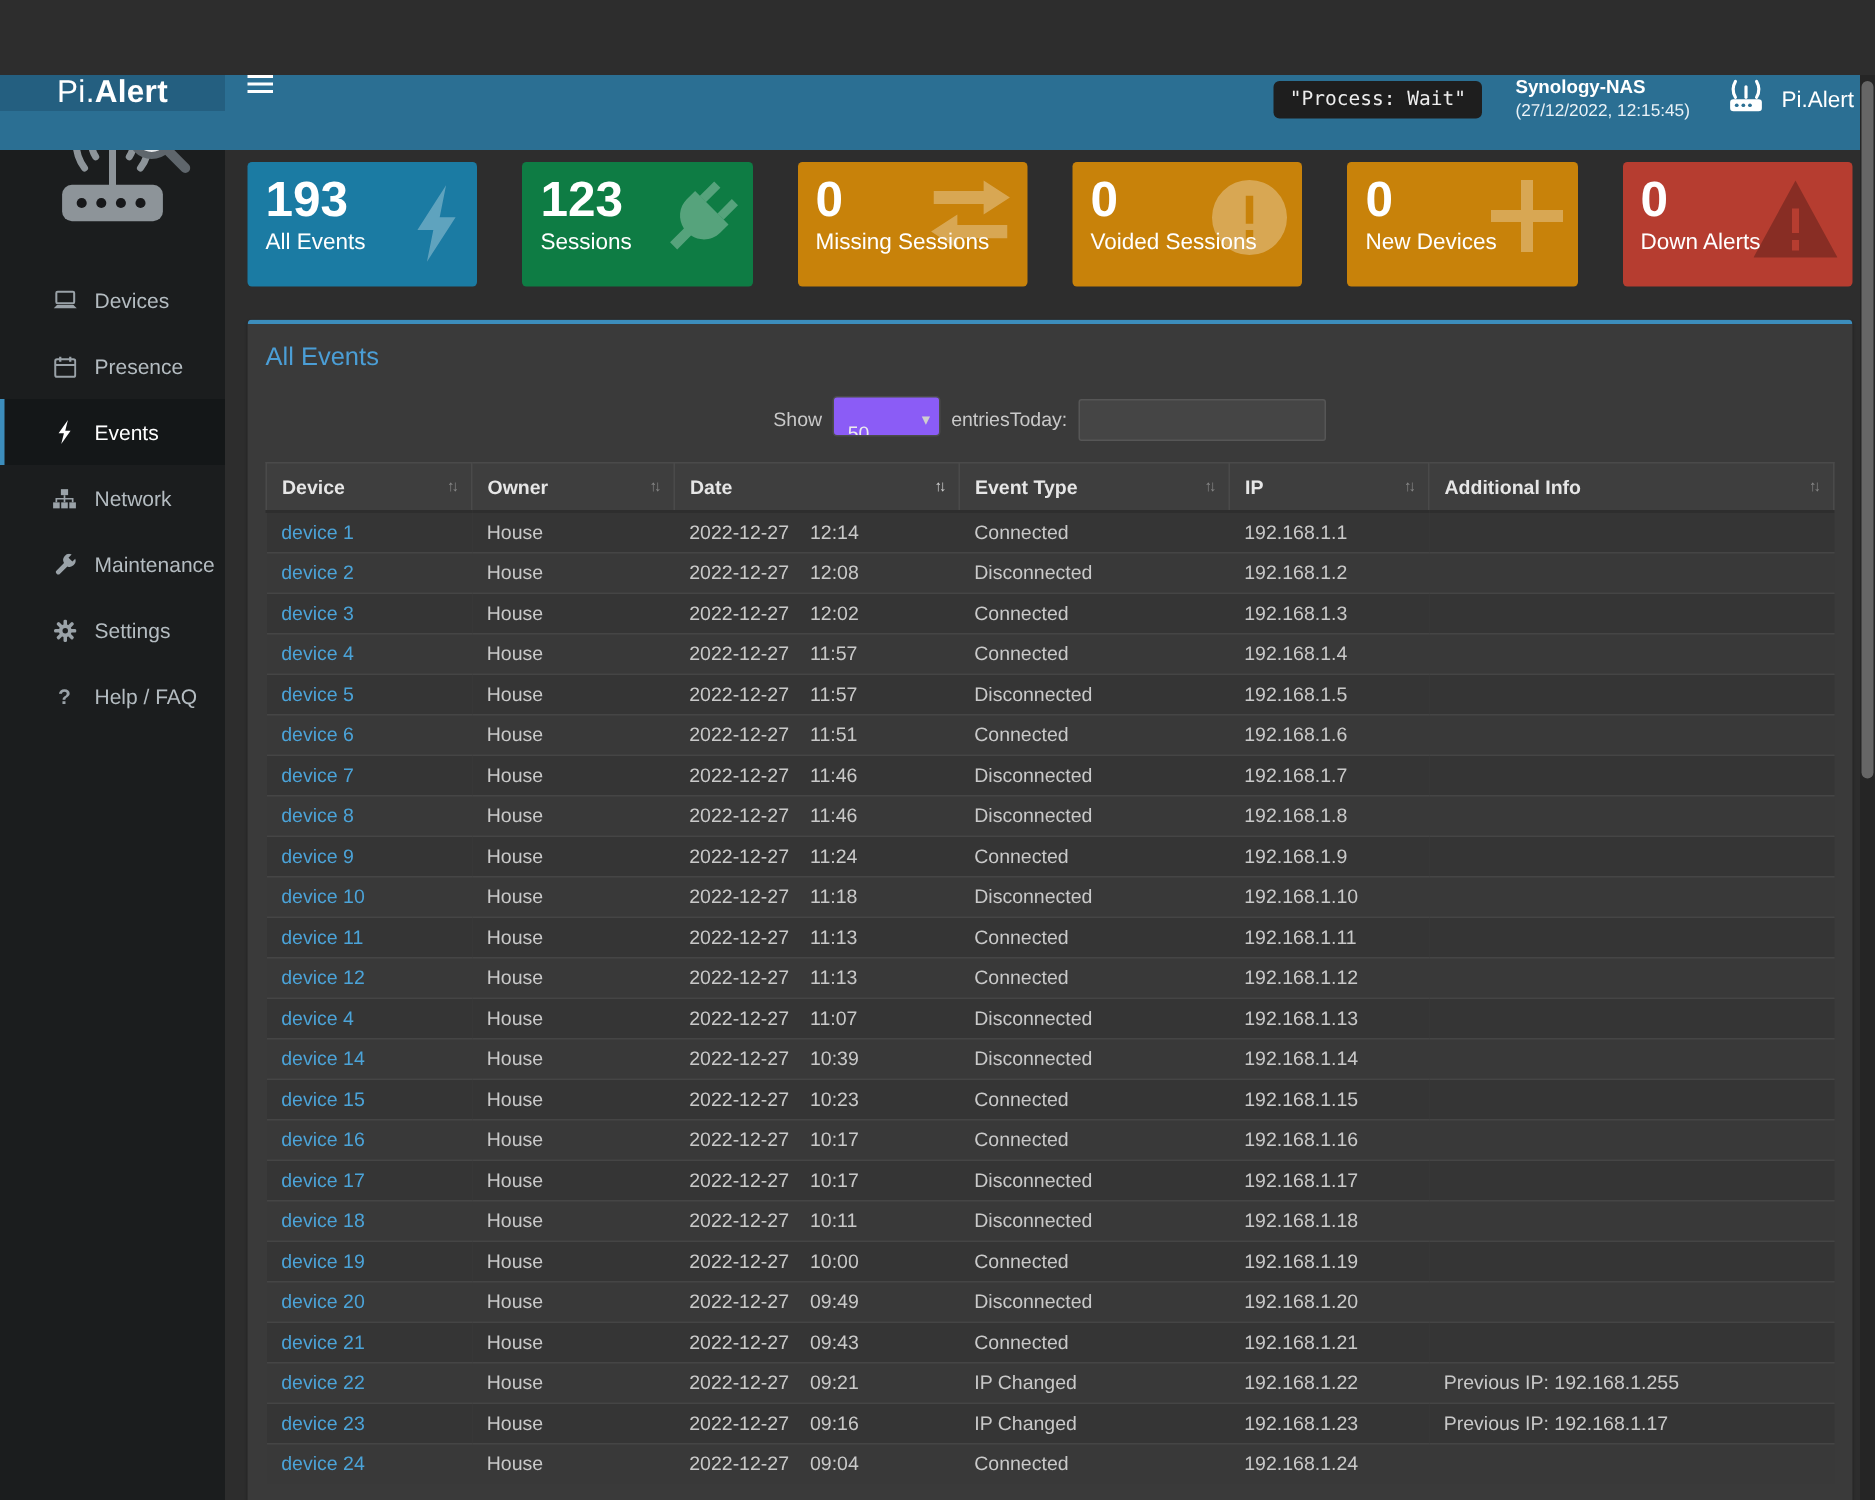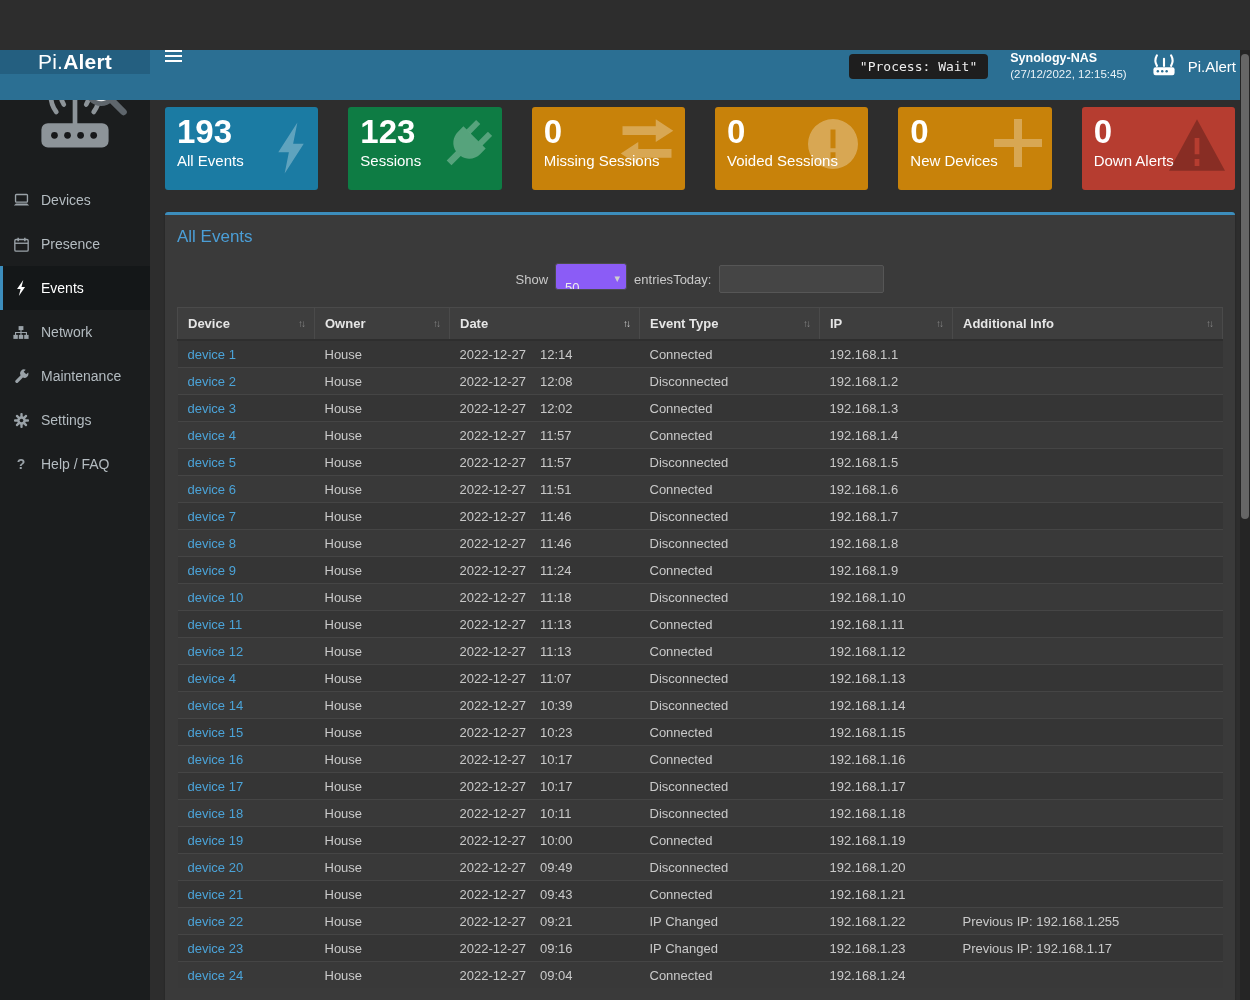--- a/index.html
+++ b/index.html
@@ -22,21 +22,21 @@
     font-size:13px; padding:5px 11px; border-radius:4px; }
   .host-block { color:#fff; line-height:1.35; }
   .host-name { font-size:12.5px; font-weight:700; }
   .host-time { font-size:11.5px; color:#eaf2f7; }
   .nav-brand2 { display:flex; align-items:center; gap:9px; color:#fff; font-size:15px; }
 
   
   .sidebar { position:fixed; top:50px; left:0; bottom:0; width:150px; background:#1b1d1e; z-index:20; }
   .side-logo { padding:14px 0 10px; display:flex; justify-content:center; }
   .menu { list-style:none; margin-top:8px; }
-  .menu-item { display:flex; align-items:center; gap:11px; height:44px; padding-left:9px;
+  .menu-item { display:flex; align-items:center; gap:11px; height:44px; padding-left:31px;
     color:#b4bcc1; font-size:14px; cursor:pointer; border-left:3px solid transparent; }
   .menu-item .mi-icon { width:18px; display:flex; justify-content:center; color:#9aa2a8; }
   .menu-item.active { background:#141718; color:#fff; border-left-color:#3c8dbc; }
   .menu-item.active .mi-icon { color:#fff; }
   .q-icon::before { content:"?"; font-weight:700; font-size:14px; }
 
   
   .main { margin-left:150px; padding:50px 15px 0 15px; }
   .content-header { display:flex; align-items:center; justify-content:space-between; padding:13px 0 12px; }
   .page-title { color:#ececec; font-size:24px; font-weight:400; }

